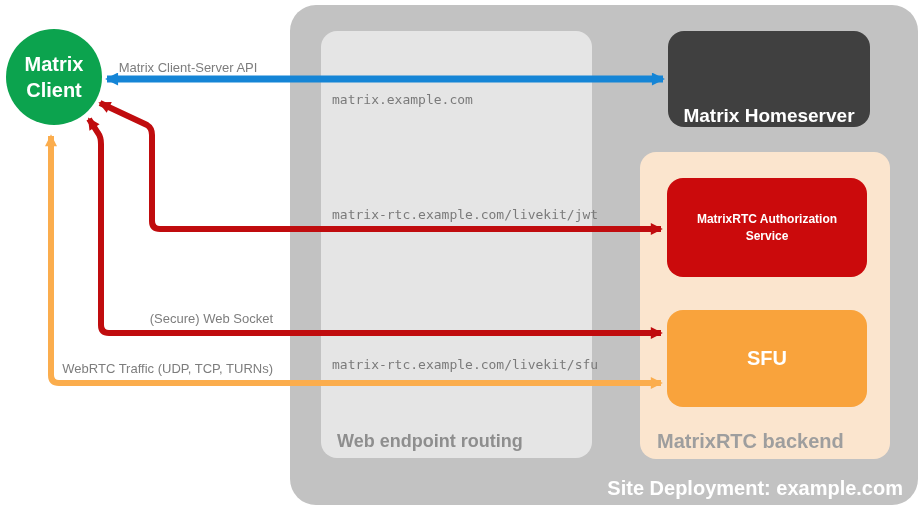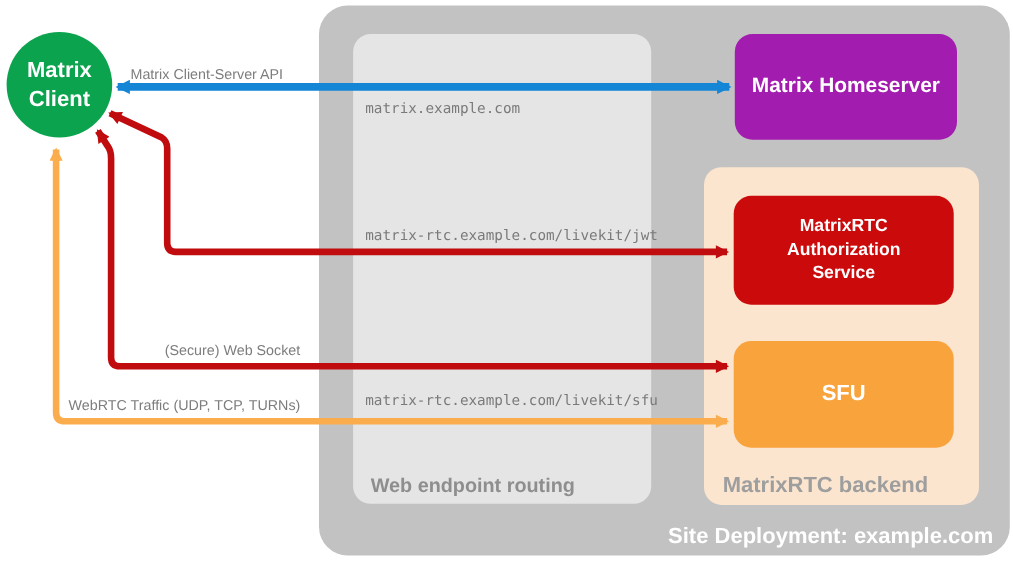--- a/index.html
+++ b/index.html
@@ -35,26 +35,26 @@
     display: flex; align-items: center; justify-content: center;
     text-align: center; color: #ffffff; font-weight: bold;
   }
   .client-circle {
     left: 6px; top: 29px; width: 96px; height: 96px;
     border-radius: 50%; background: #0CA34E;
     font-size: 20px; line-height: 1.3; padding: 0 12px; box-sizing: border-box;
   }
   .homeserver-box {
     left: 668px; top: 31px; width: 202px; height: 96px;
-    border-radius: 16px; background: #a21caf; font-size: 19px;
+    border-radius: 16px; background: #404040; font-size: 19px; align-items: flex-end;
   }
   .auth-box {
     left: 667px; top: 178px; width: 200px; height: 99px;
     border-radius: 16px; background: #CB0A0C;
-    font-size: 16px; line-height: 1.35; padding: 0 22px; box-sizing: border-box;
+    font-size: 12px; line-height: 1.35; padding: 0 22px; box-sizing: border-box;
   }
   .sfu-box {
     left: 667px; top: 310px; width: 200px; height: 97px;
     border-radius: 16px; background: #F9A33C; font-size: 20px;
   }
   
   .section-label { position: absolute; font-weight: bold; z-index: 4; white-space: nowrap; }
   .routing-label  { left: 337px; top: 431px; font-size: 18px; color: #8E8E8E; }
   .backend-label  { left: 657px; top: 430px; font-size: 20px; color: #9E9E9E; }
   .deployment-label { right: 18px; top: 477px; font-size: 20px; color: #ffffff; }

